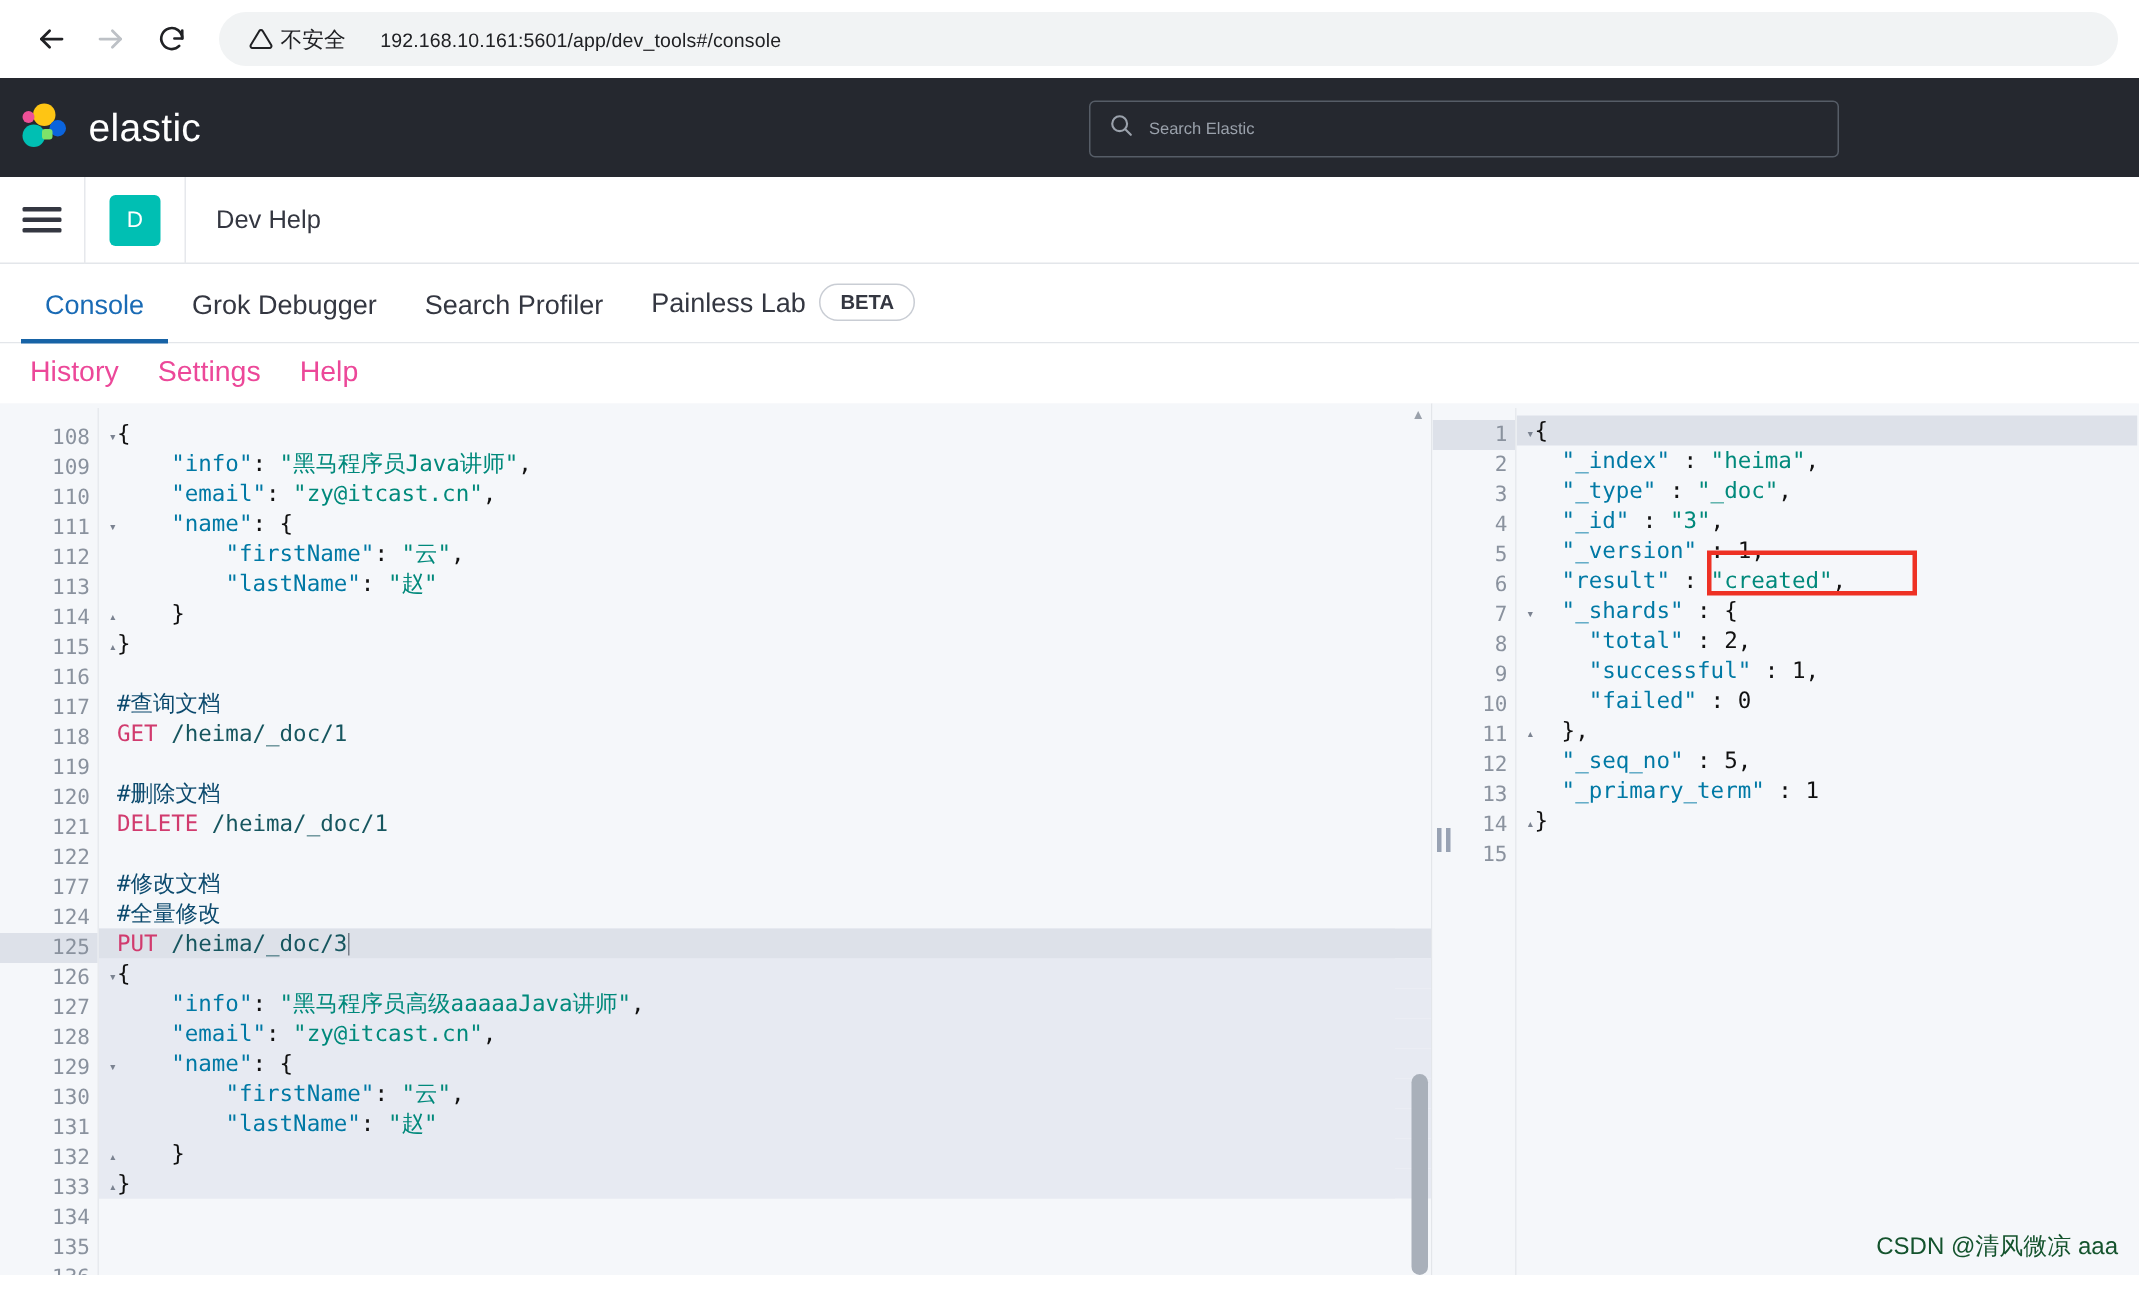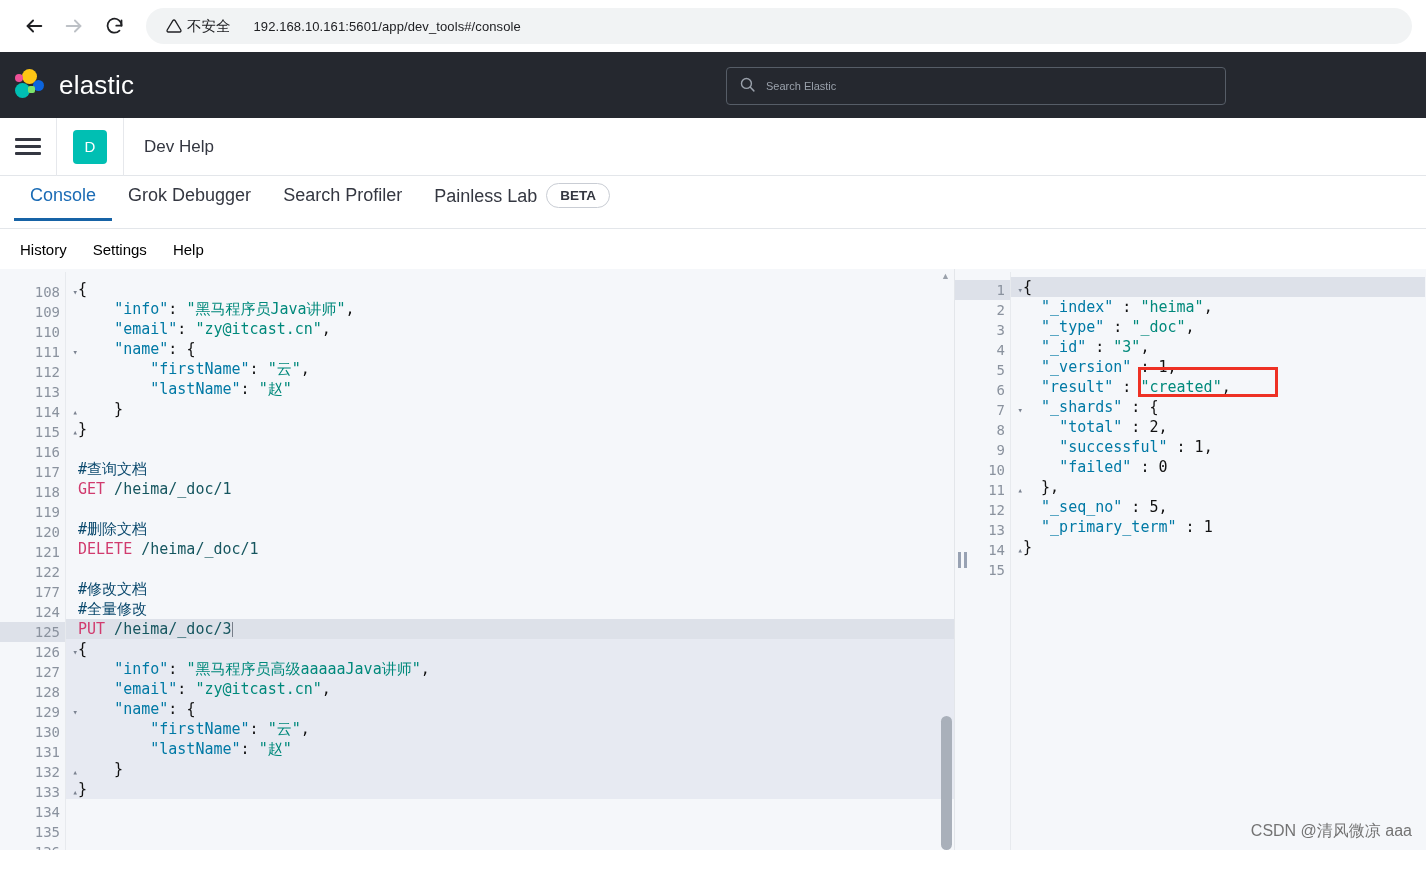--- a/index.html
+++ b/index.html
@@ -98,21 +98,21 @@
     border-radius: 4px;
     display: flex; align-items: center; justify-content: center;
     font-size: 15px; font-weight: 400;
   }
   .crumb-title { font-size: 17px; color: #343741; padding-left: 20px; }
 
   
   .tabs-row {
     height: 53px; width: 100%;
     background: #fff;
-    display: flex; align-items: center;
+    display: flex; align-items: flex-end;
     padding-left: 14px;
     border-bottom: 1px solid #e3e6ea;
   }
   .tab {
     font-size: 18px; color: #343741;
     padding: 0 16px 14px 16px;
     position: relative;
     white-space: nowrap;
   }
   .tab.active { color: #1a6bb5; }
@@ -131,21 +131,21 @@
     vertical-align: 2px;
   }
 
   
   .subnav {
     height: 40px; width: 100%;
     background: #fff;
     display: flex; align-items: center;
     padding-left: 20px; gap: 26px;
   }
-  .subnav-item { font-size: 15px; color: #000000; }
+  .subnav-item { font-size: 19px; color: #ec4899; }
 
   
   .console-wrap {
     position: relative;
     width: 1426px;
     height: 581px;
     display: flex;
     background: #f5f7fa;
   }
   .pane {
@@ -246,21 +246,21 @@
   }
 
   
   .caret {
     display: inline-block; width: 1.5px; height: 15px;
     background: #777e89; vertical-align: -3px;
   }
 
   .watermark {
     position: absolute; right: 14px; bottom: 8px;
-    font-size: 16px; color: #737373;
+    font-size: 16px; color: #14532d;
     z-index: 10;
     font-family: "Liberation Sans", sans-serif;
   }
 </style>
 </head>
 <body>
 
 <div class="browser-bar">
   <div class="nav-btn">
     <span>

